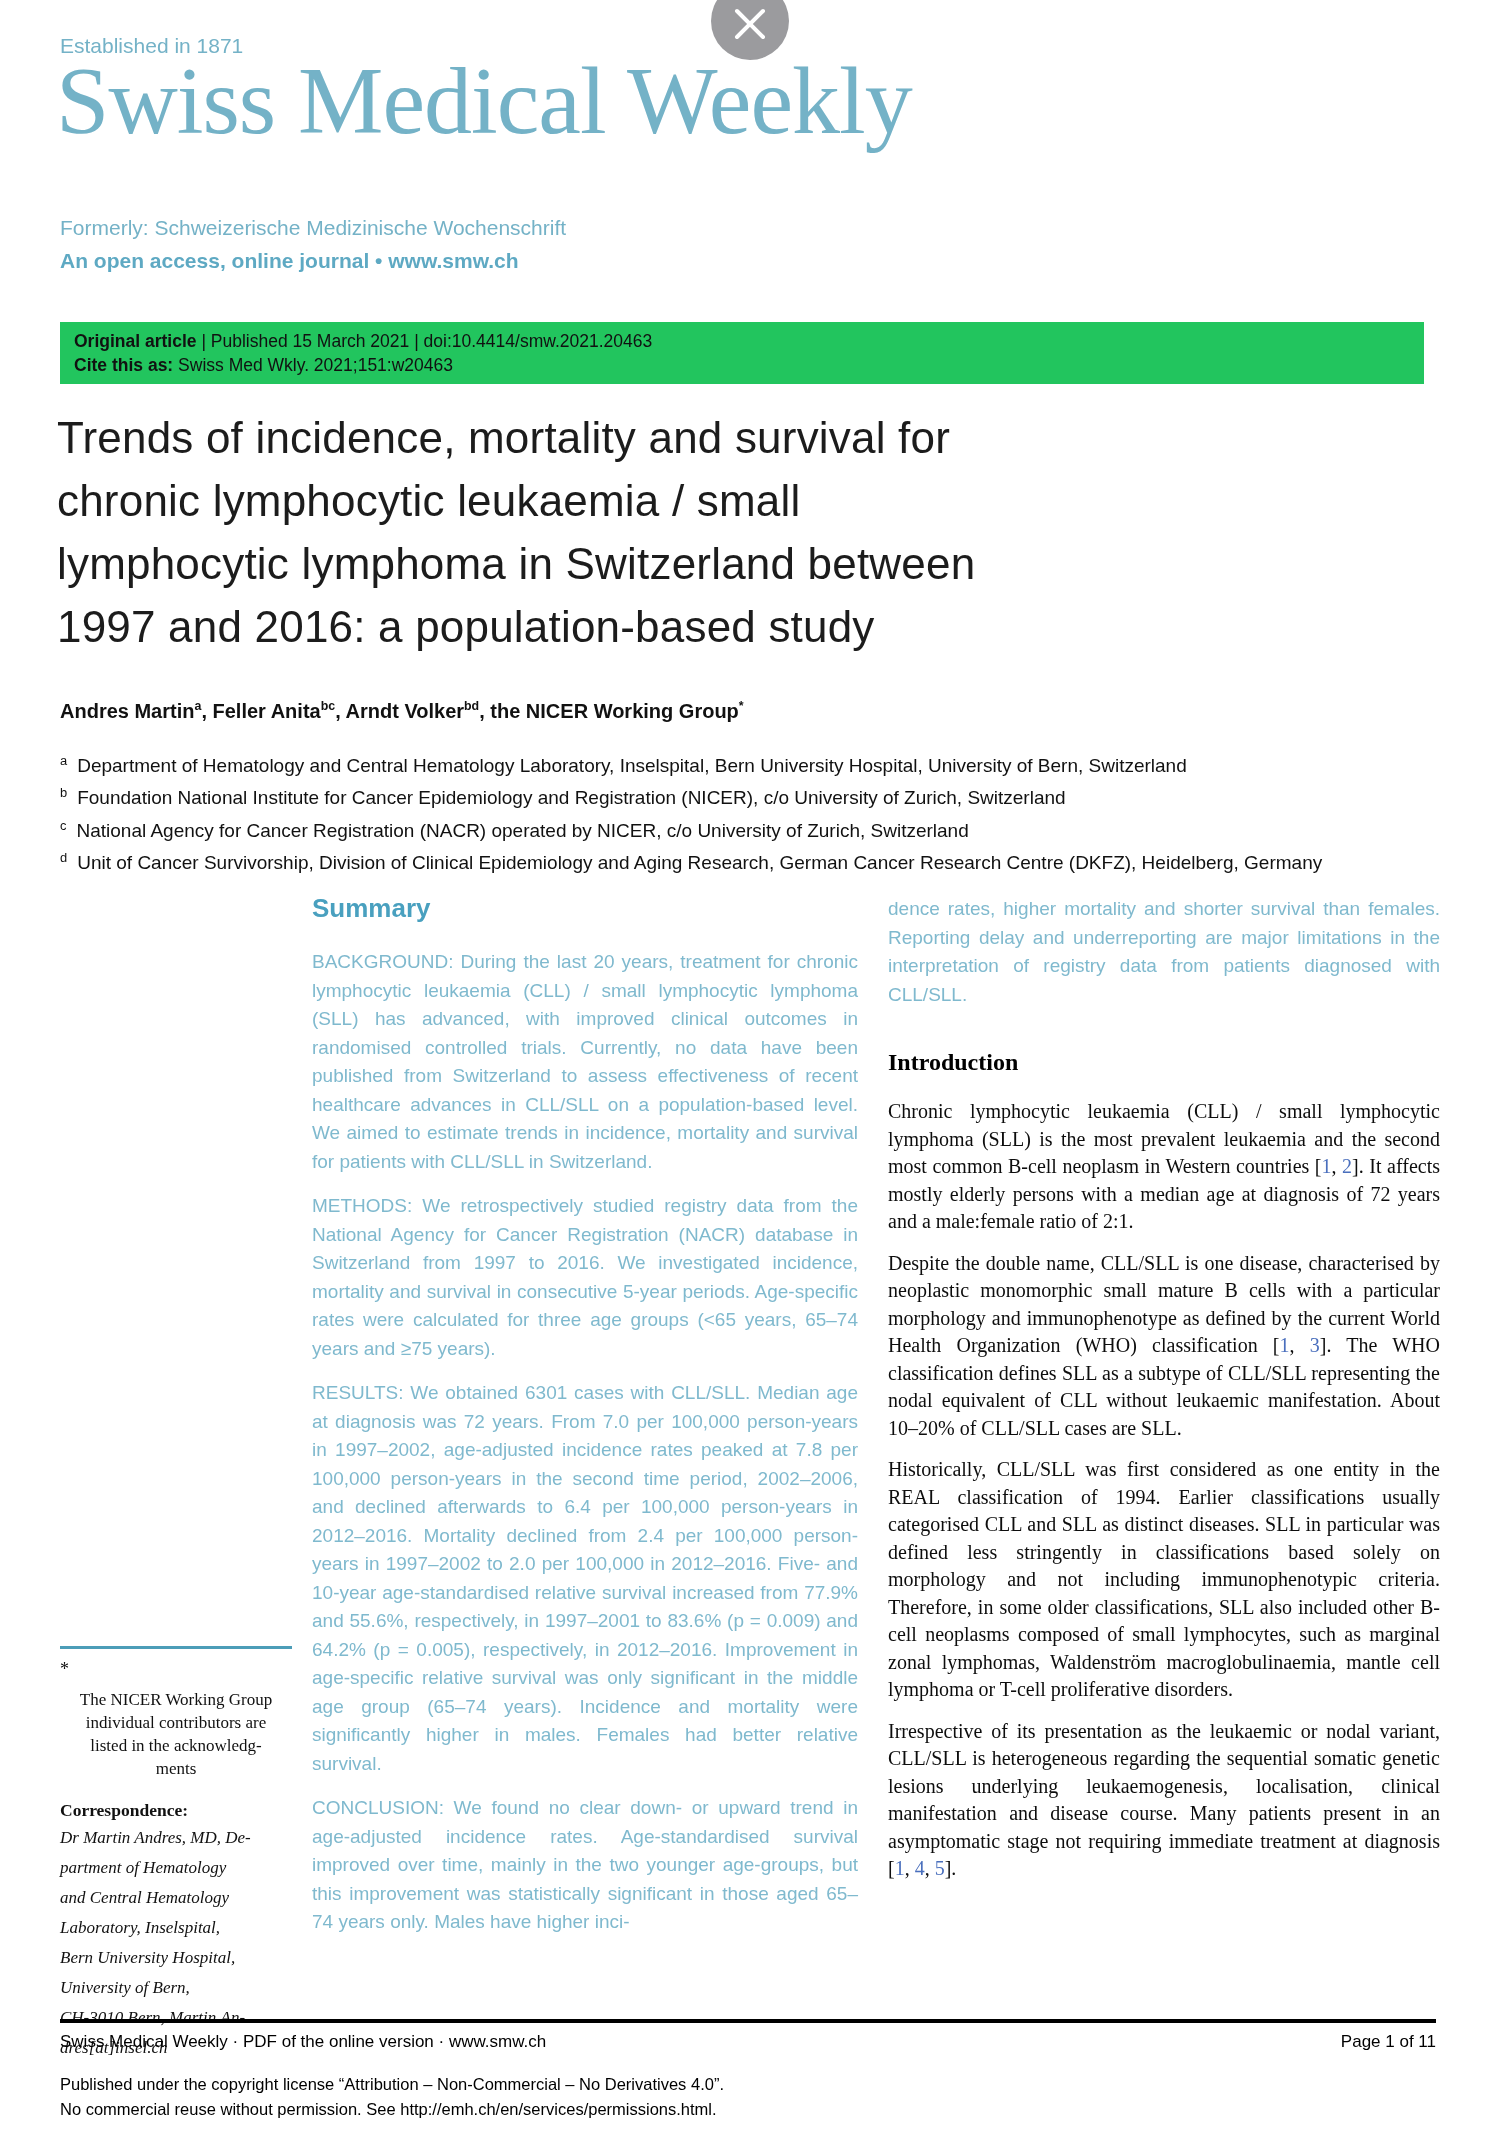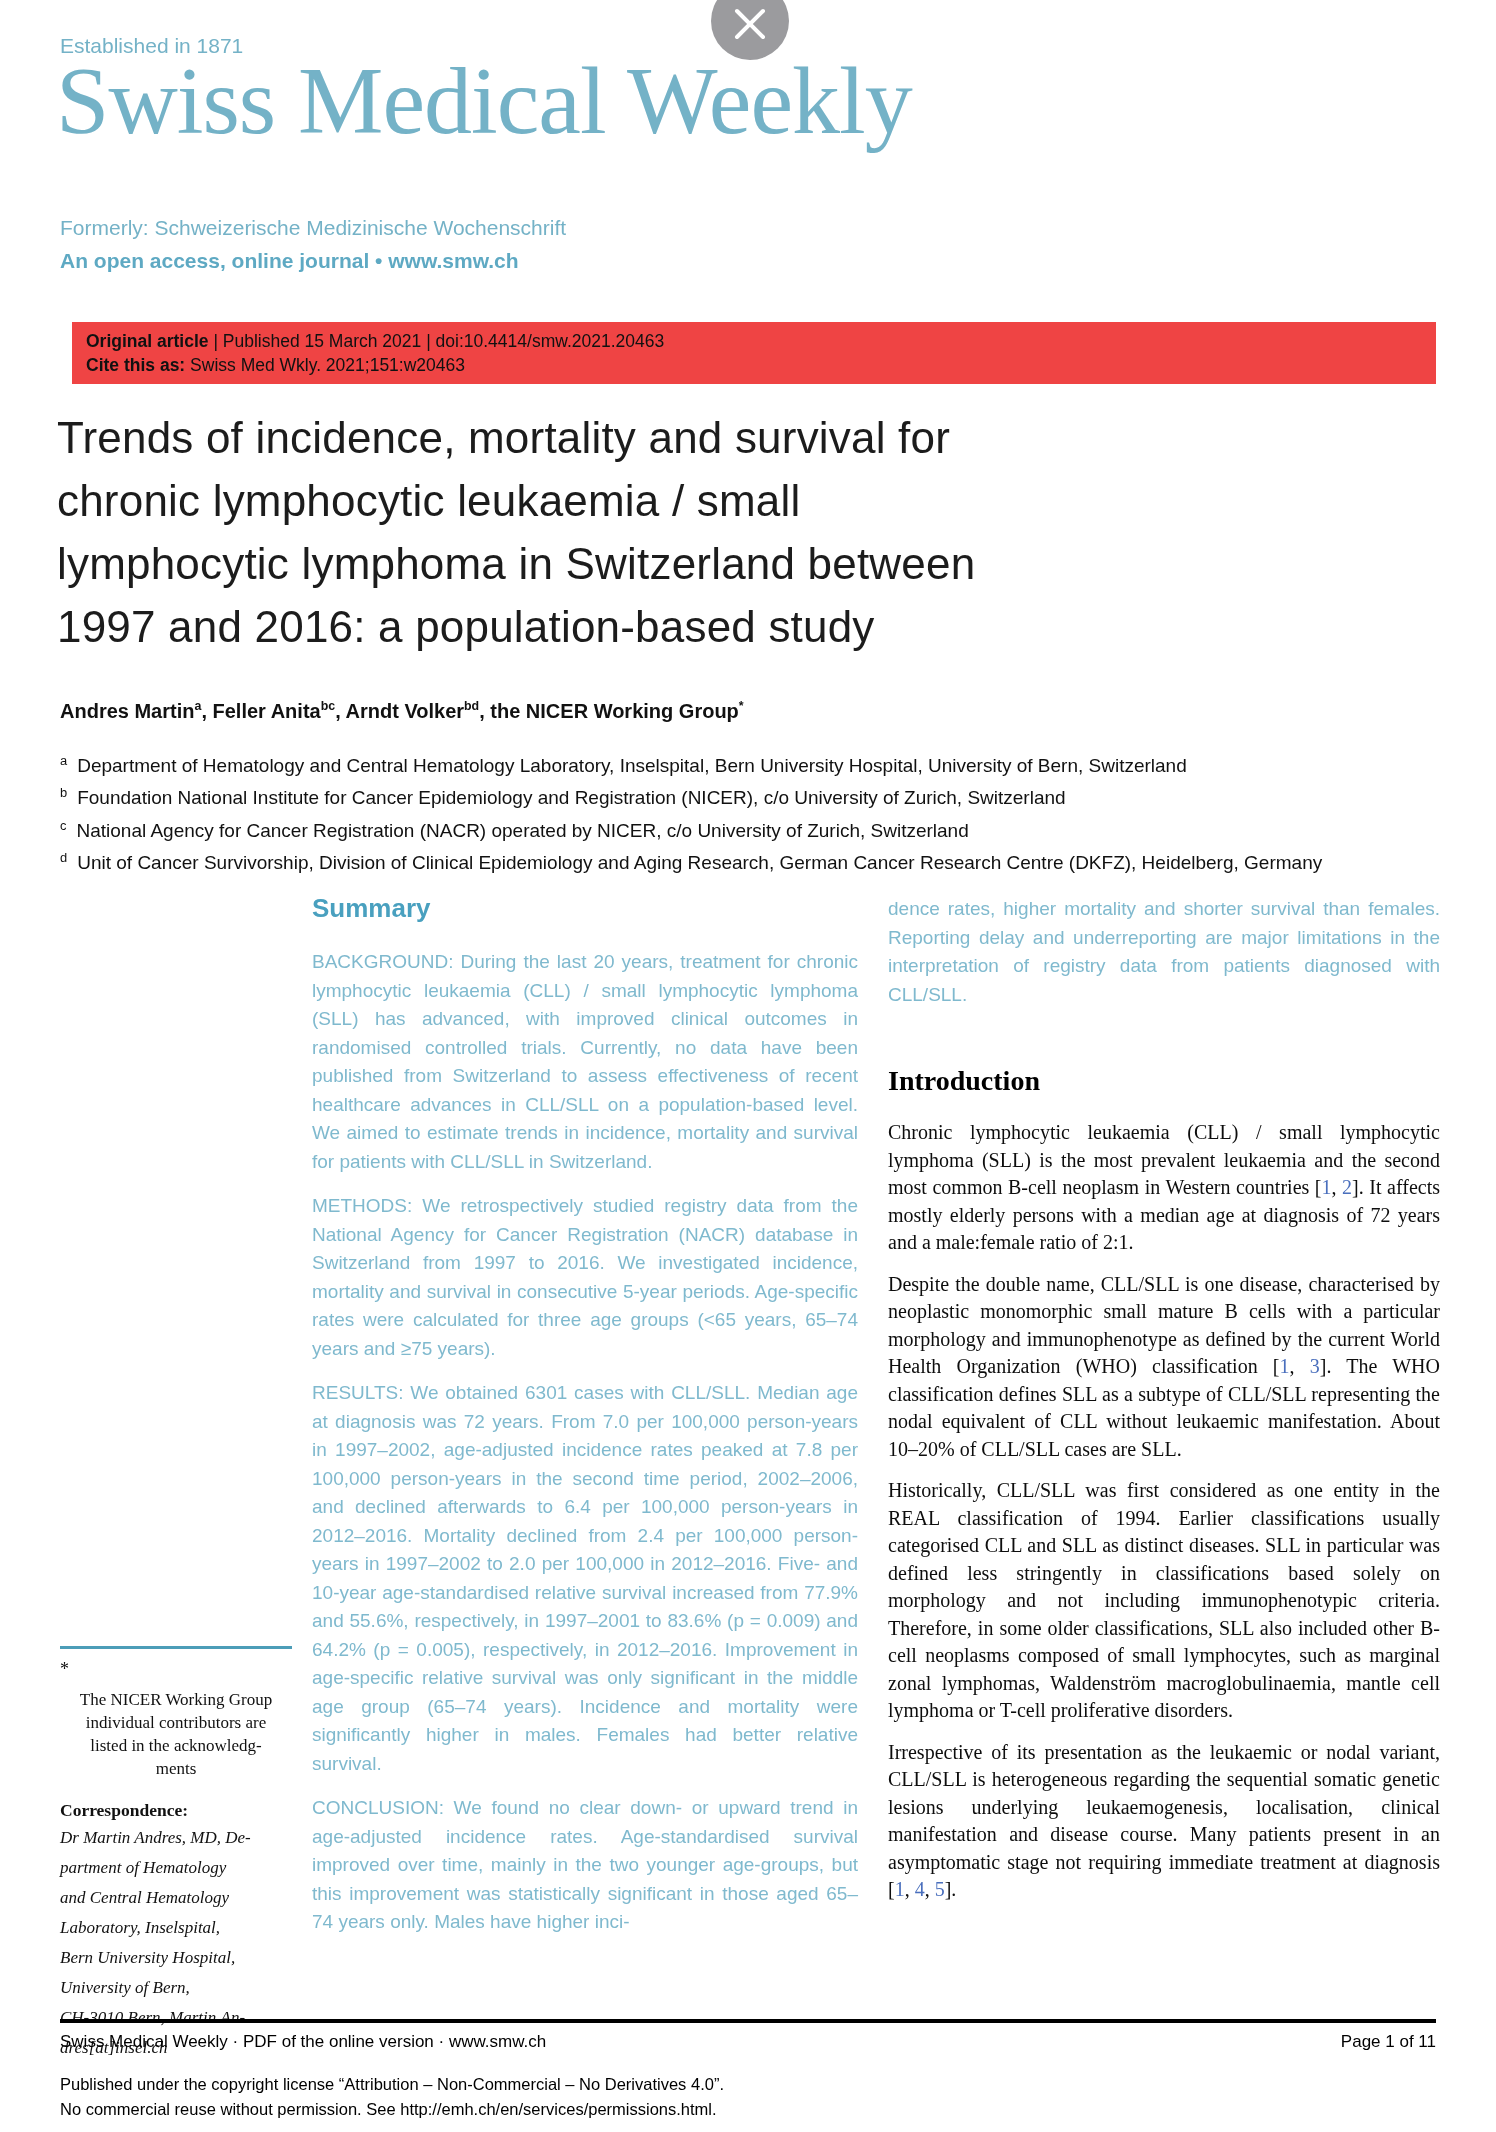--- a/index.html
+++ b/index.html
@@ -18,22 +18,22 @@
   }
   .close-btn svg { margin-bottom:14px; }
   .logo {
     position:absolute; top:48px; left:56px; width:1400px;
     font-family:"Liberation Serif", serif; font-size:96px; line-height:106px;
     color:#74b2c7; letter-spacing:-1px;
   }
   .formerly { position:absolute; top:216px; left:60px; font-size:21px; color:#74b2c7; }
   .open-access { position:absolute; top:249px; left:60px; font-size:21px; font-weight:700; color:#5ea9c3; }
   .info-box {
-    position:absolute; top:322px; left:72px; width:1364px; height:62px;
-    background:#ef4444; padding:7px 14px;
+    position:absolute; top:322px; left:60px; width:1364px; height:62px;
+    background:#22c55e; padding:7px 14px;
     font-size:17.5px; line-height:24px; color:#111;
   }
   .seg-bold { font-weight:700; }
   .seg-sup { font-size:0.62em; vertical-align:super; line-height:0; }
   .seg-link { color:#4a6fbd; }
   .article-title {
     position:absolute; top:406px; left:57px; width:1360px;
     font-size:44px; line-height:63px; color:#1c1c1c;
     white-space:pre-line; letter-spacing:0.2px;
   }
@@ -45,22 +45,22 @@
   .summary-heading { font-size:26px; font-weight:700; color:#49a0bf; margin-bottom:24px; }
   .summary-col p.sum-p {
     font-size:19px; line-height:28.5px; color:#7fb9ce;
     text-align:justify; margin-bottom:16px;
   }
   .right-col { position:absolute; left:888px; top:895px; width:552px; }
   .continuation {
     font-size:19px; line-height:28.5px; color:#7fb9ce; text-align:justify;
   }
   .intro-heading {
-    font-family:"Liberation Serif", serif; font-size:28px; font-weight:700;
-    color:#000; margin-top:56px;
+    font-family:"Liberation Serif", serif; font-size:24px; font-weight:700;
+    color:#000; margin-top:40px;
   }
   .right-col .body-paras { margin-top:22px; }
   .right-col p.body-p {
     font-family:Liberation Serif, serif; font-size:20px; line-height:27.5px;
     color:#0d0d0d; text-align:justify; margin-bottom:14px;
   }
   .margin-note { position:absolute; left:60px; top:1646px; width:232px; font-family:"Liberation Serif", serif; }
   .margin-rule { height:3px; background:#4c9db8; margin-bottom:10px; }
   .asterisk { font-size:18px; color:#111; }
   .nicer-note { font-size:17px; line-height:23px; color:#111; margin-top:8px; white-space:pre-line;text-align:center; }

